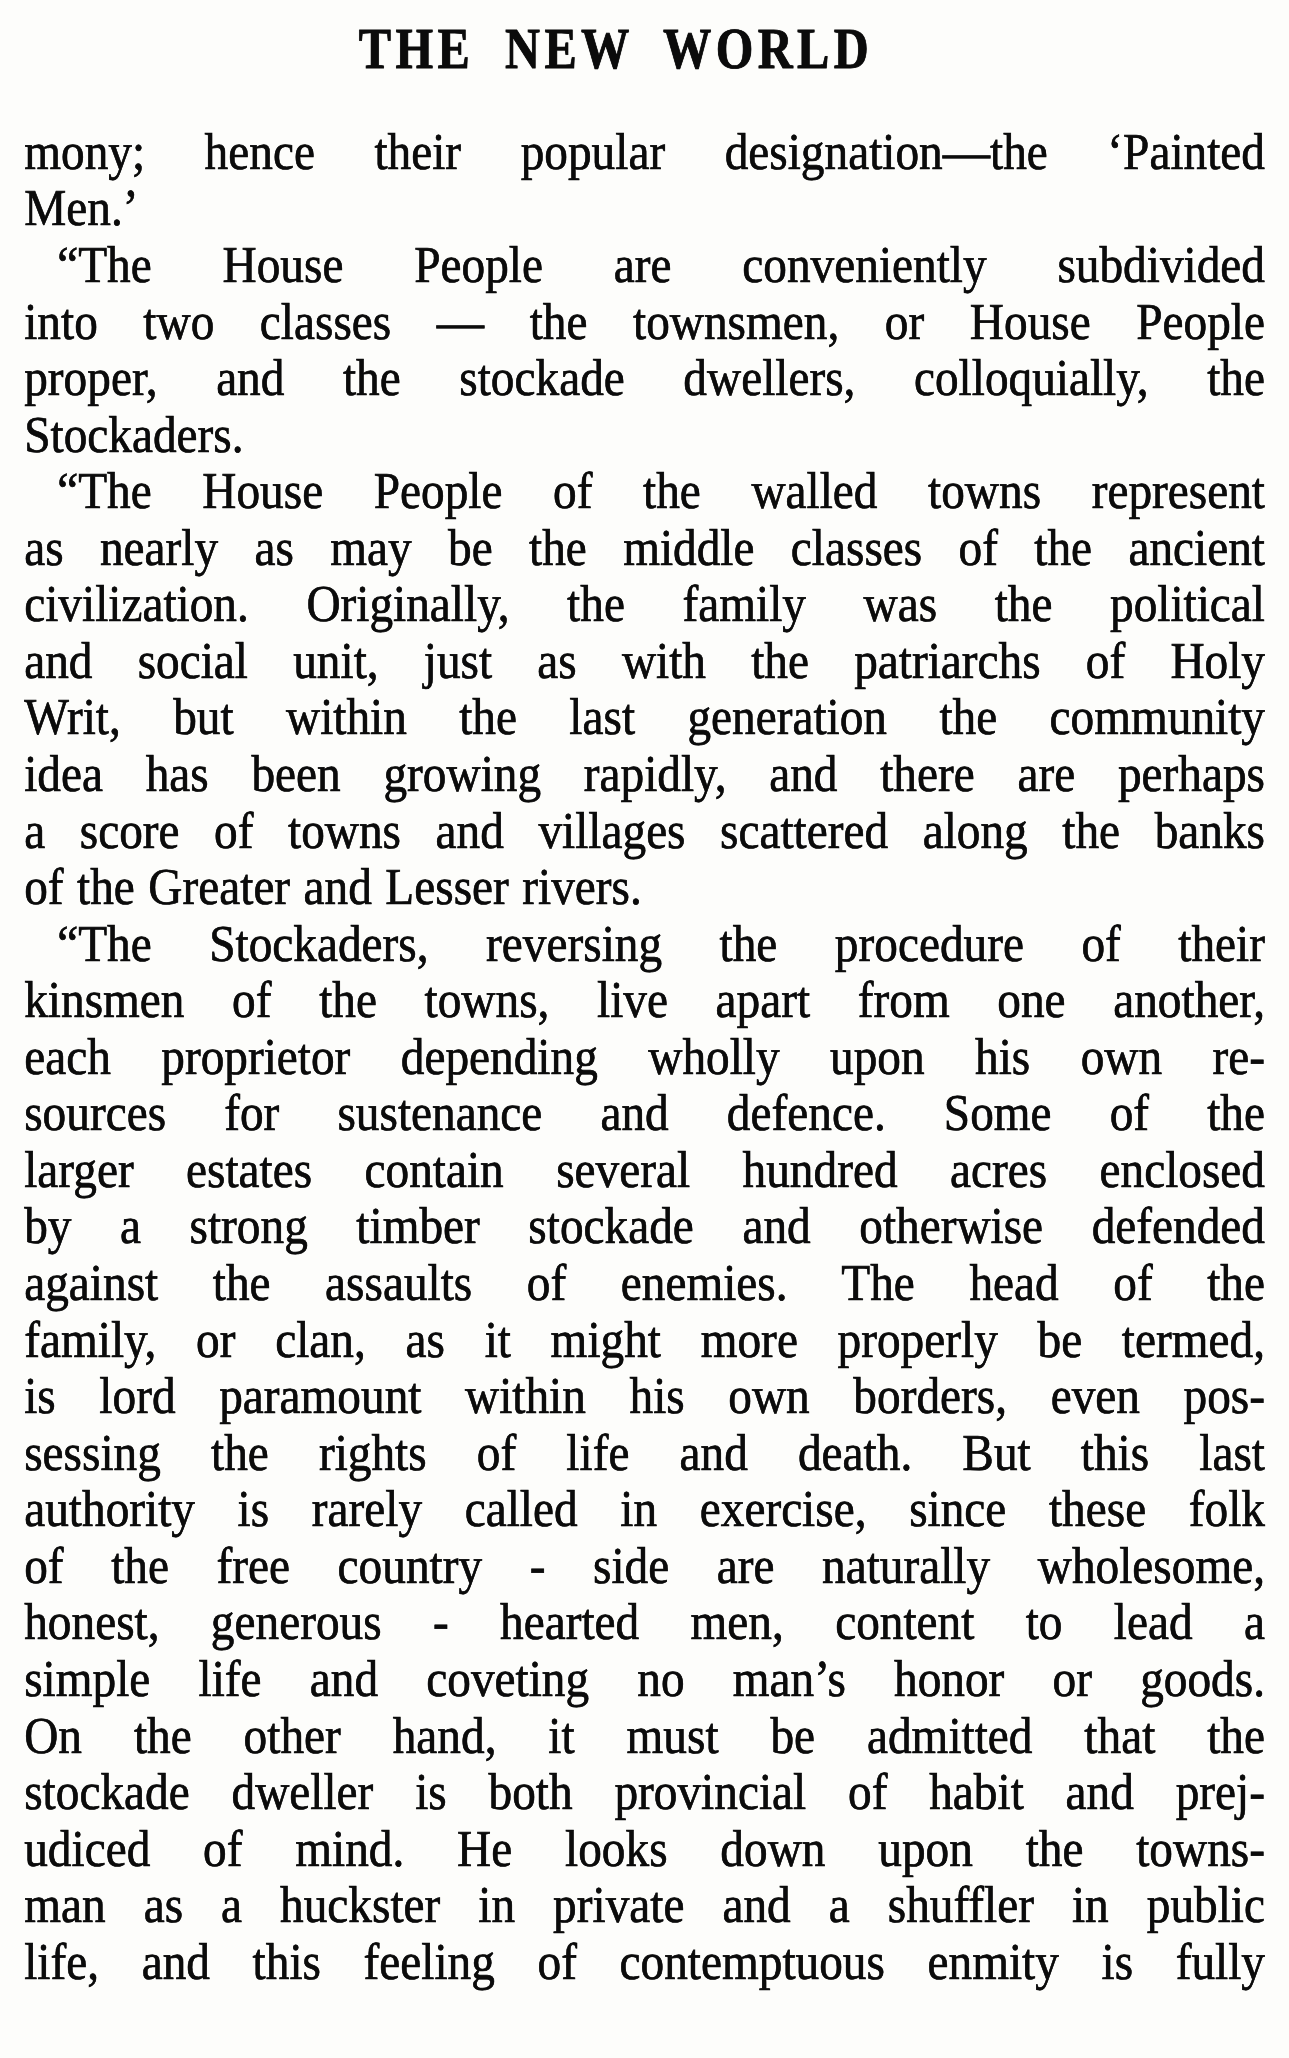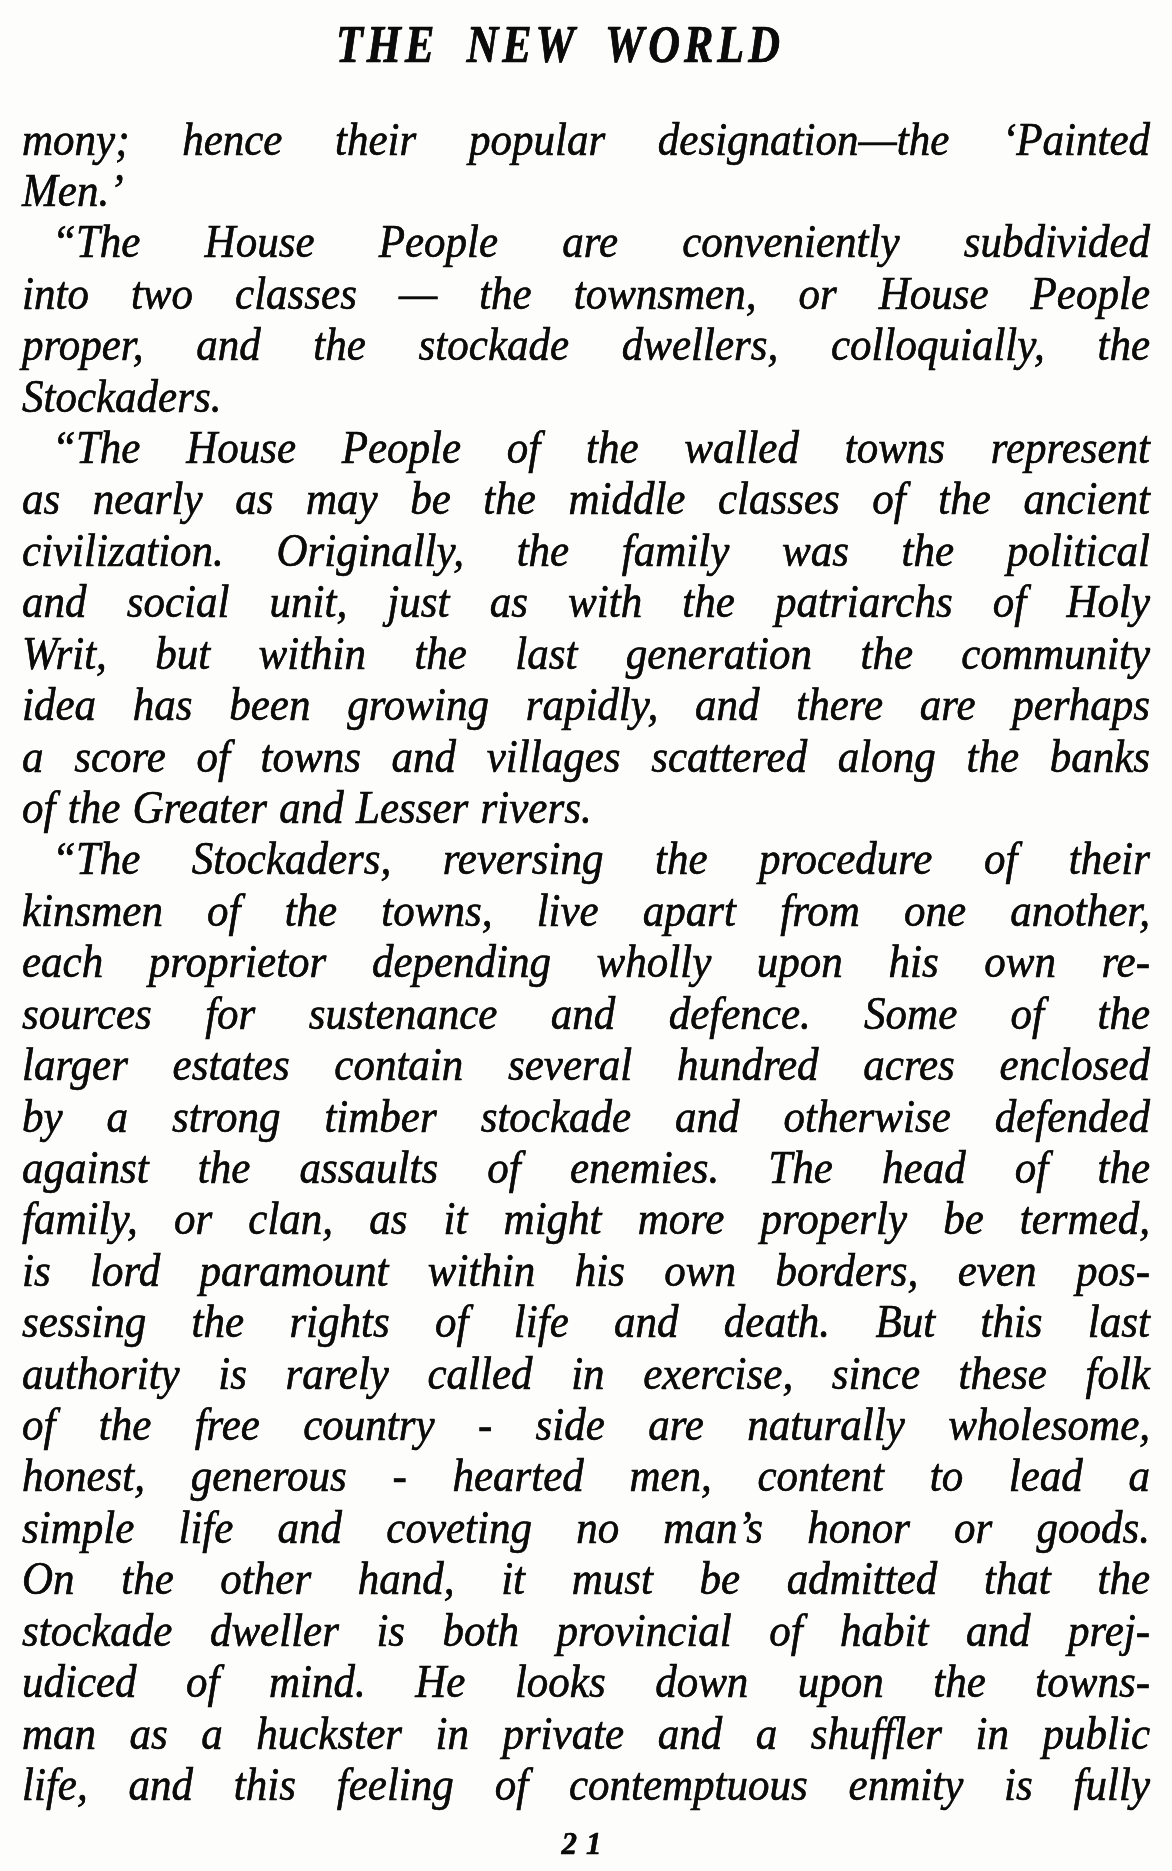--- a/index.html
+++ b/index.html
@@ -8,21 +8,20 @@
     height: 1871px;
     position: relative;
     overflow: hidden;
     background: #fdfdfb;
     color: #0b0b0b;
     font-family: "Liberation Serif", "DejaVu Serif", serif;
   }
   .page {
     position: absolute;
     inset: 0;
-    font-style: italic;
   }
   .running-head {
     position: absolute;
     top: 16px;
     left: -26px;
     width: 100%;
     margin: 0;
     text-align: center;
     font-size: 44px;
     font-weight: 700;
@@ -111,14 +110,13 @@
         <div class="line just">honest, generous - hearted men, content to lead a</div>
         <div class="line just">simple life and coveting no man’s honor or goods.</div>
         <div class="line just">On the other hand, it must be admitted that the</div>
         <div class="line just">stockade dweller is both provincial of habit and prej-</div>
         <div class="line just">udiced of mind.  He looks down upon the towns-</div>
         <div class="line just">man as a huckster in private and a shuffler in public</div>
         <div class="line just">life, and this feeling of contemptuous enmity is fully</div>
       </div>
     </div>
 
-  <div class="folio">21</div>
 </div>
 
 </body></html>

